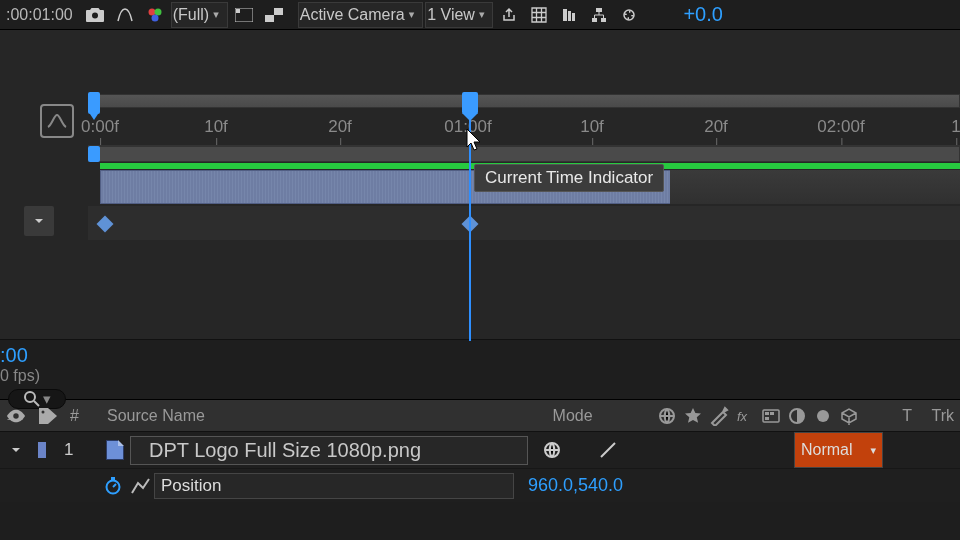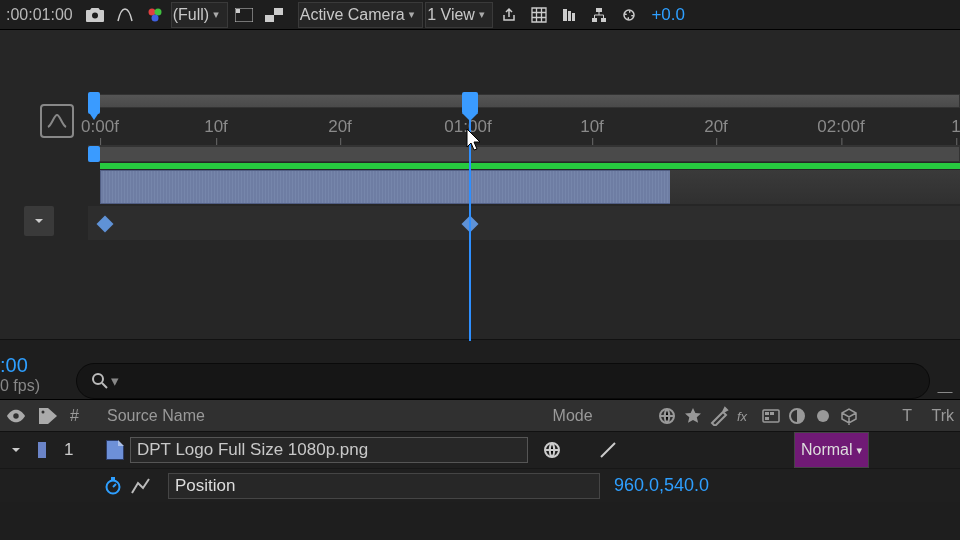--- a/index.html
+++ b/index.html
@@ -40,21 +40,21 @@
     padding: 0 8px 0 1px;
     background: #262626;
     border: 1px solid #3a3a3a;
     border-radius: 0;
     gap: 0;
     color: #c8c8c8;
     font-size: 16px;
   }
   .topbar .dropdown .chev { font-size: 11px; color:#aaa; margin-left:4px;}
   .topbar .spacer { width: 6px; }
-  .plus-indicator { color:#2e9fff; font-size:17px; padding-left:6px; }
+  .plus-indicator { color:#2e9fff; font-size:20px; padding-left:6px;margin-left:32px; }
 
   
   .timeline-area {
     position: relative;
     height: 310px;
     background: #262626;
     border-bottom: 1px solid #111;
   }
 
   .row-collapse {
@@ -218,24 +218,25 @@
     font-size:17px;
     padding:3px 10px;
     border-radius:2px;
     white-space:nowrap;
     z-index: 4;
   }
 
   
   .comp-strip {
     display:flex;
-    align-items:flex-end;
+    align-items:flex-start;
     background:#1e1e1e;
     height: 60px;
     border-bottom:1px solid #000;
+    flex-direction:column;
   }
   .comp-strip .left {
     width:68px;
     padding: 4px 0 4px 0;
     color:#2e9fff;
   }
   .comp-strip .left .tc { font-size:20px; font-weight:500; }
   .comp-strip .left .fps { font-size:16px; color:#888; }
   .comp-strip .search {
     flex:1;
@@ -285,22 +286,22 @@
   .layer-row .c-num  { width:48px; color:#ccc; font-size:17px; padding-left:12px;}
   .layer-row .c-name { width:434px; }
   .layer-row .c-switches { width:254px; display:flex; gap:8px; padding-left:8px;}
   .layer-row .c-mode { width:120px; }
 
   .src-name-field {
     flex:1;
     background:#272727;
     border:1px solid #555;
     color:#c8c8c8;
-    font-size:17px;
-    padding:2px 6px;
+    font-size:20px;
+    padding:2px 18px;
     margin-left:6px;
   }
   .type-icon {
     width:18px;height:20px;
     background:#6d90d8;
     border:1px solid #2c3c66;
     flex-shrink:0;
     position:relative;
   }
   .type-icon::after{
@@ -309,26 +310,26 @@
     right:-1px;top:-1px;
     width:0;height:0;
     border-top:6px solid #1f1f1f;
     border-left:6px solid #abc0ea;
   }
   .color-chip {
     width:16px;height:16px;
     background:#6b84c7;
   }
   .mode-dropdown {
-    background:#701a75;
+    background:#c2410c;
     border:1px solid #444;
     color:#ddd;
     font-size:16px;
     padding:8px 6px;
-    display:flex; align-items:center; gap:4px;
+    display:flex; align-items:center; gap:18px;
   }
 
   
   .prop-row {
     display:flex;
     align-items:center;
     height:34px;
     background:#1f1f1f;
     border-top:1px solid #171717;
   }
@@ -337,27 +338,27 @@
     width:26px;height:24px;
     display:flex;align-items:center;justify-content:center;
     color:#2e9fff;
   }
   .prop-row .graph {
     width:26px;height:24px;
     display:flex;align-items:center;justify-content:center;
     color:#bbb; margin-left:2px;
   }
   .prop-row .prop-name-field {
-    width:432px;
+    width:360px;
     background:#272727;
     border:1px solid #454545;
     color:#ddd;
     font-size:17px;
     padding:2px 6px;
-    margin-left:14px;
+    margin-left:0;
   }
   .prop-row .prop-value {
     color:#2e9fff;
     font-size:18px;
     margin-left:14px;
     text-align:right;
   }
 
 </style>
 </head>
@@ -483,20 +484,21 @@
       </svg>
   </div>
 
   <div class="playhead-line" style="left:469px"></div>
   <div class="playhead-head" style="left:470px"></div>
 
   <svg class="cursor-arrow" style="left:466px;top:98px" viewBox="0 0 18 26">
     <path fill="#fff" stroke="#000" stroke-width="1" d="M1 1l0 18 4-4 3 7 3-1-3-7 6 0z"></path>
   </svg>
 
+  <div class="tooltip" style="left:474px;top:134px">Current Time Indicator</div>
 </div>
 
 <div class="comp-strip">
   <div class="left">
     <div class="tc">:00</div>
     <div class="fps">0 fps)</div>
   </div>
   <div class="search">
     <svg viewBox="0 0 18 18">
         <circle cx="7" cy="7" r="5" fill="none" stroke="#bbb" stroke-width="2"></circle>

